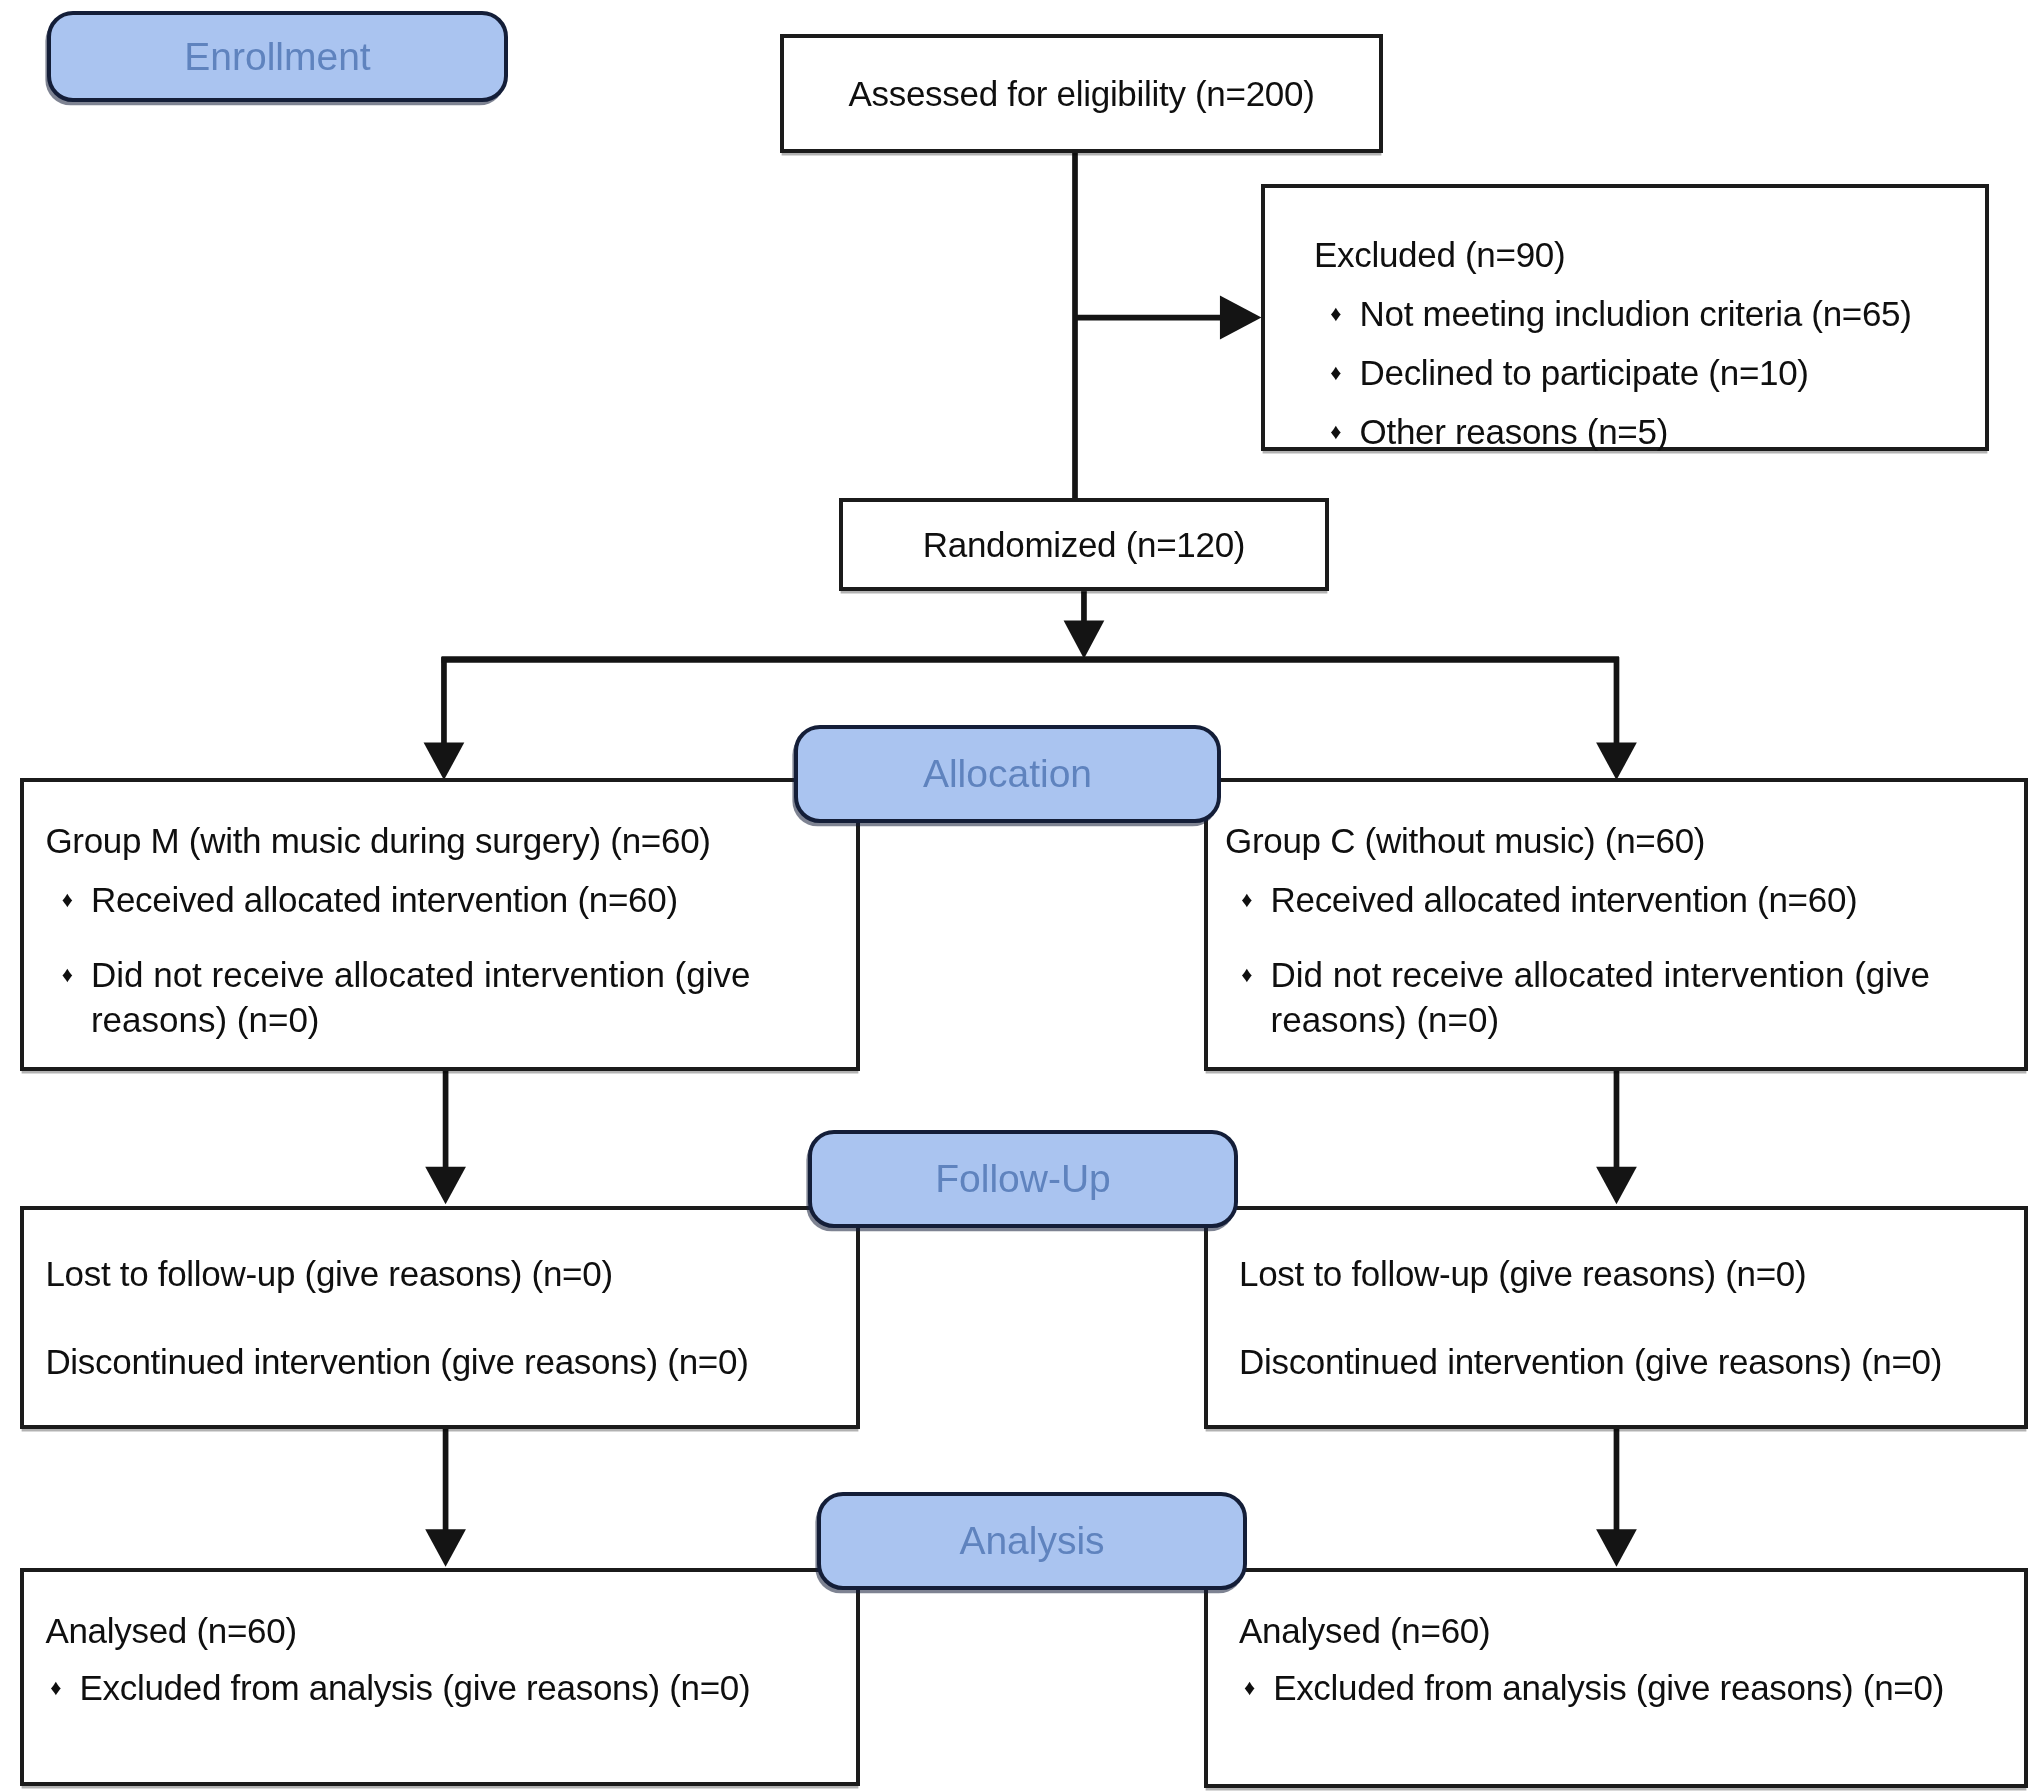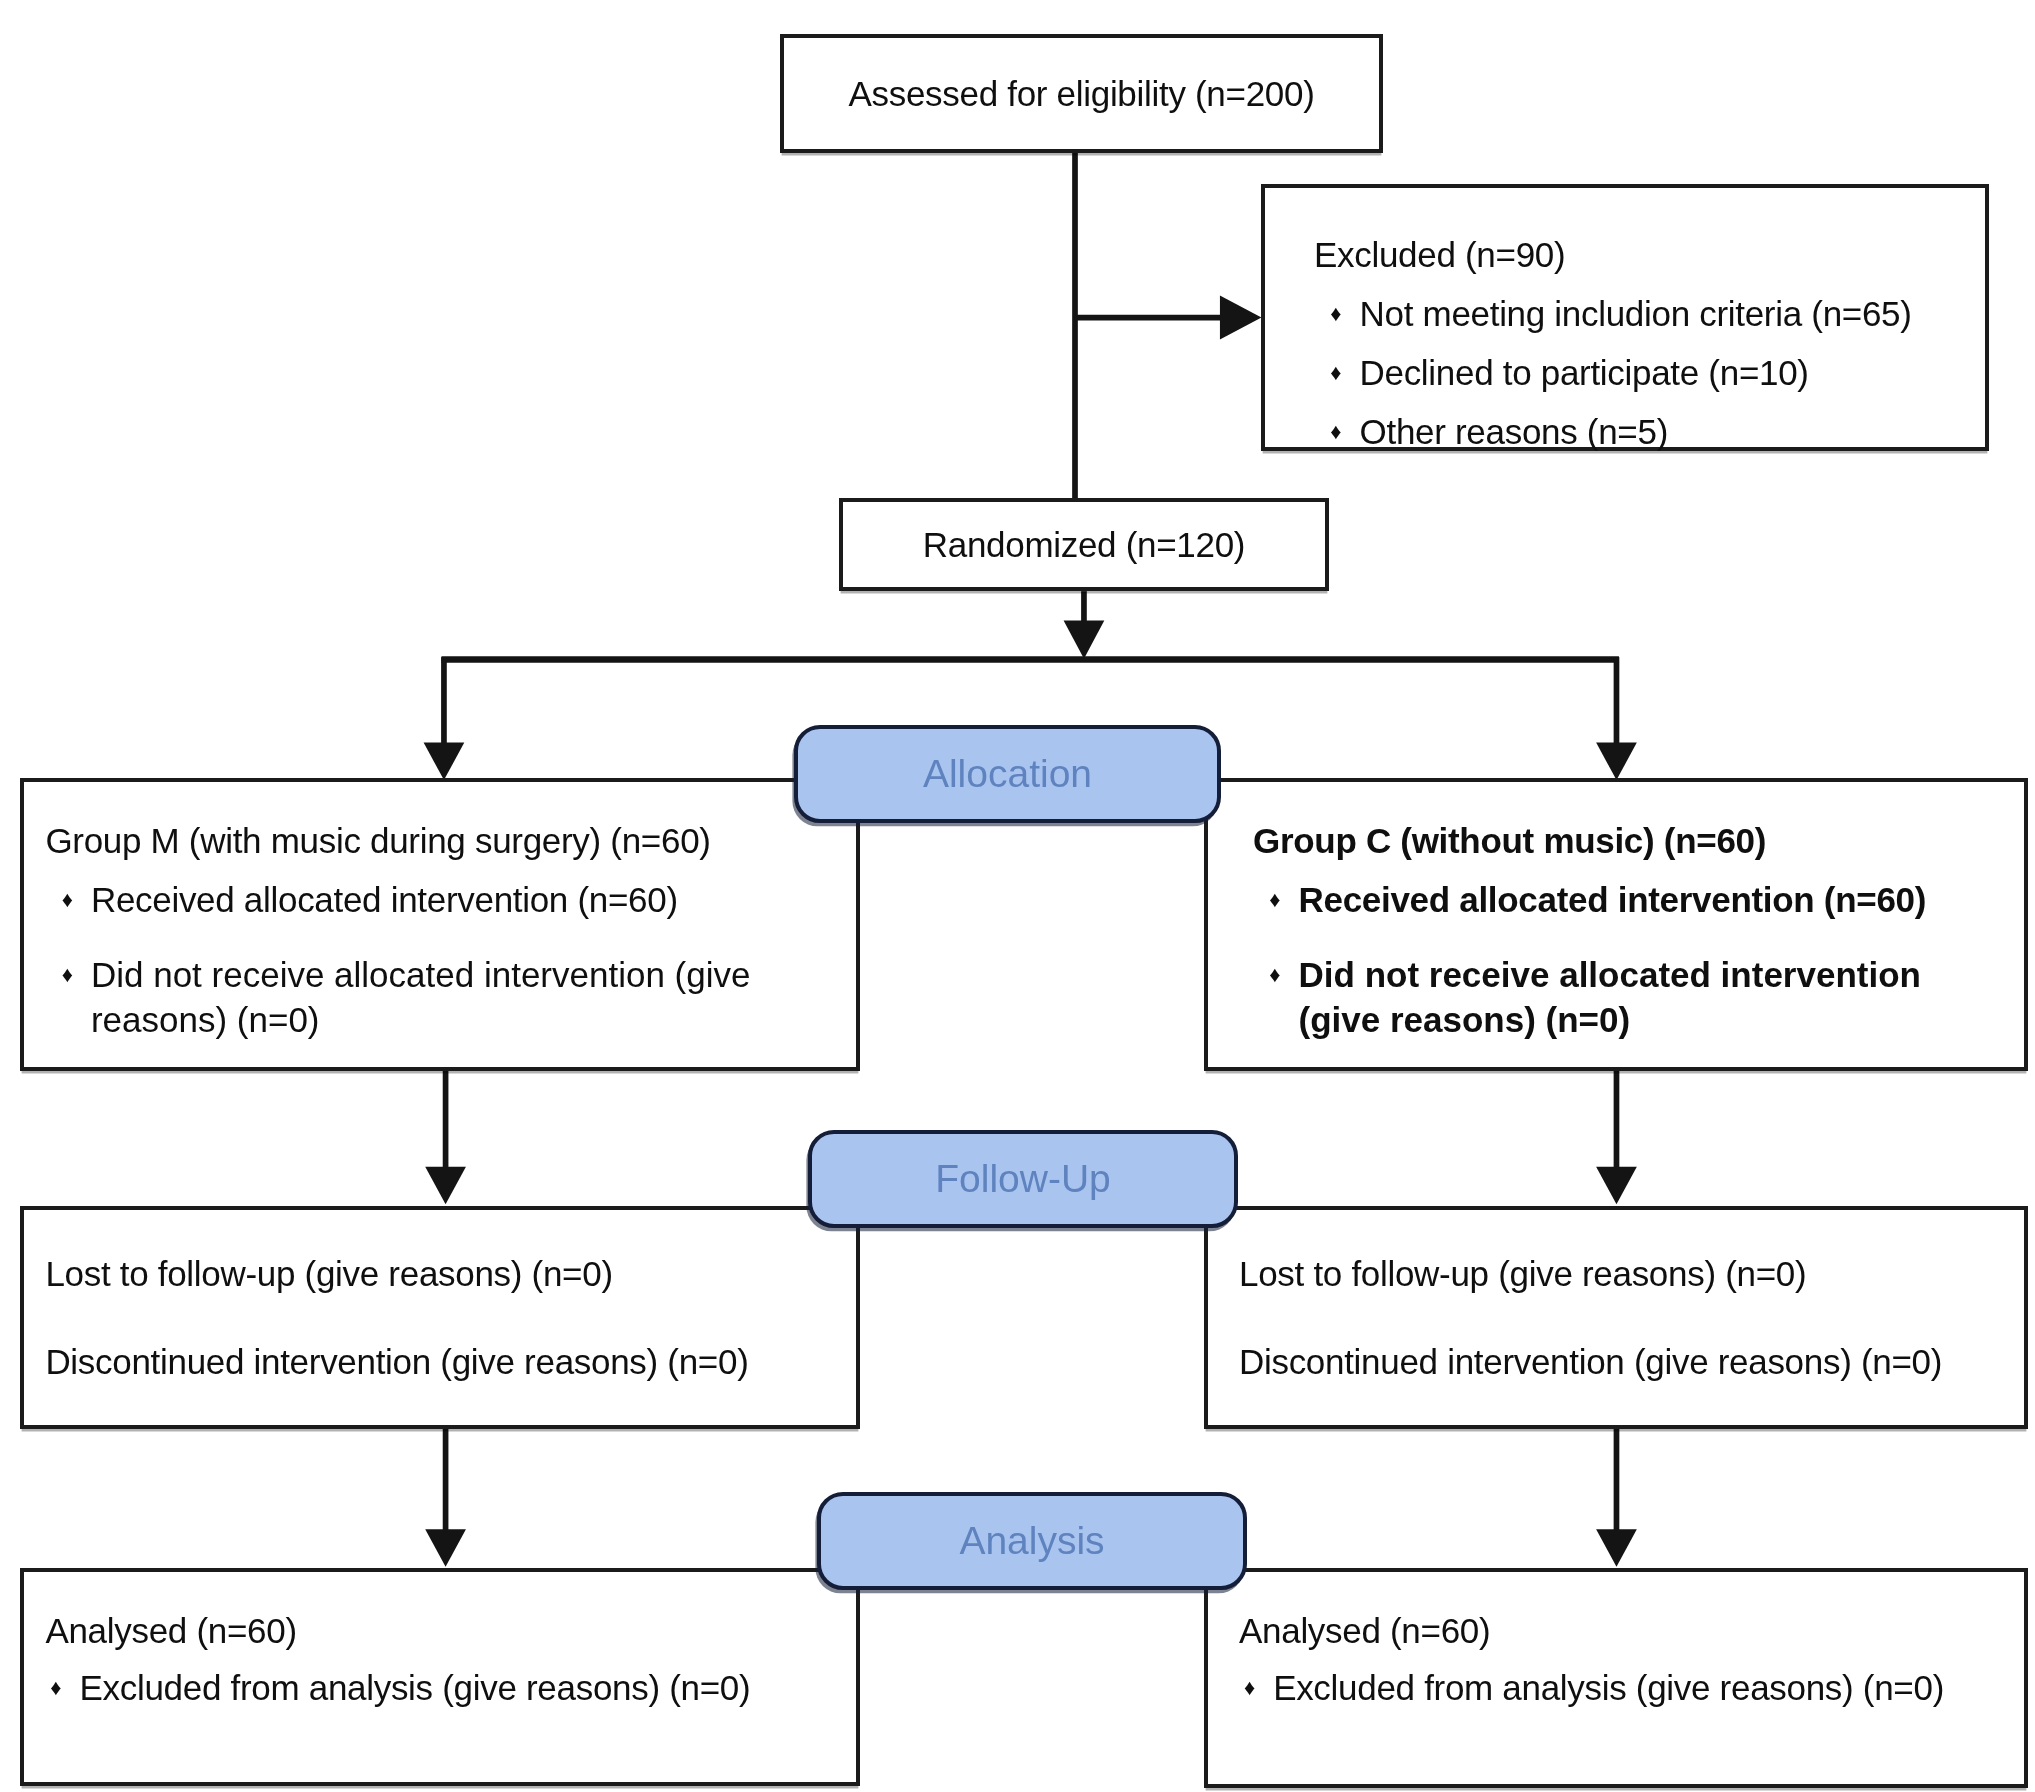--- a/index.html
+++ b/index.html
@@ -53,21 +53,21 @@
     display: flex;
     align-items: center;
     justify-content: center;
     color: var(--stage-text, #5f83be);
     font-size: 39px;
     z-index: 3;
   }
 
   .pad-excluded { padding: 44px 14.7px 0 49px; }
   .pad-group    { padding: 36px 18px 0 21px; }
-  .pad-group-r  { padding: 36px 18px 0 45px; font-weight: bold; }
+  .pad-group-r  { padding: 36px 18px 0 17px; }
   .pad-fu       { padding: 41px 18px 0 21px; }
   .pad-fu-r     { padding: 41px 18px 0 31px; }
   .pad-an       { padding: 36px 18px 0 21px; }
   .pad-an-r     { padding: 36px 18px 0 31px; }
 
   .nowrap { white-space: nowrap; letter-spacing: -0.3px; }
 
   .bullet-row {
     display: flex;
     align-items: flex-start;
@@ -111,20 +111,21 @@
     <polygon points="547,1479 522,1433 572,1433"></polygon>
     <line x1="1985" y1="1314" x2="1985" y2="1434"></line>
     <polygon points="1985,1479 1960,1433 2010,1433"></polygon>
 
     <line x1="547" y1="1752" x2="547" y2="1879"></line>
     <polygon points="547,1924 522,1878 572,1878"></polygon>
     <line x1="1985" y1="1752" x2="1985" y2="1879"></line>
     <polygon points="1985,1924 1960,1878 2010,1878"></polygon>
   </svg>
 
+  <div class="stage" style="left:47px; top:11.4px; width:461px; height:91px;">Enrollment</div>
 
   <div class="stage" style="left:794px; top:725px; width:427px; height:98px;text-align:right;">Allocation</div>
 
   <div class="stage" style="left:817px; top:1492px; width:430px; height:98px;">Analysis</div>
 
   <div class="stage" style="left:808px; top:1130px; width:430px; height:98px;">Follow-Up</div>
 
   <div class="wbox center" style="left:773px; top:34px; width:603px; height:119px;margin-left:7px;">
     <span class="nowrap">Assessed for eligibility (n=200)</span>
   </div>

